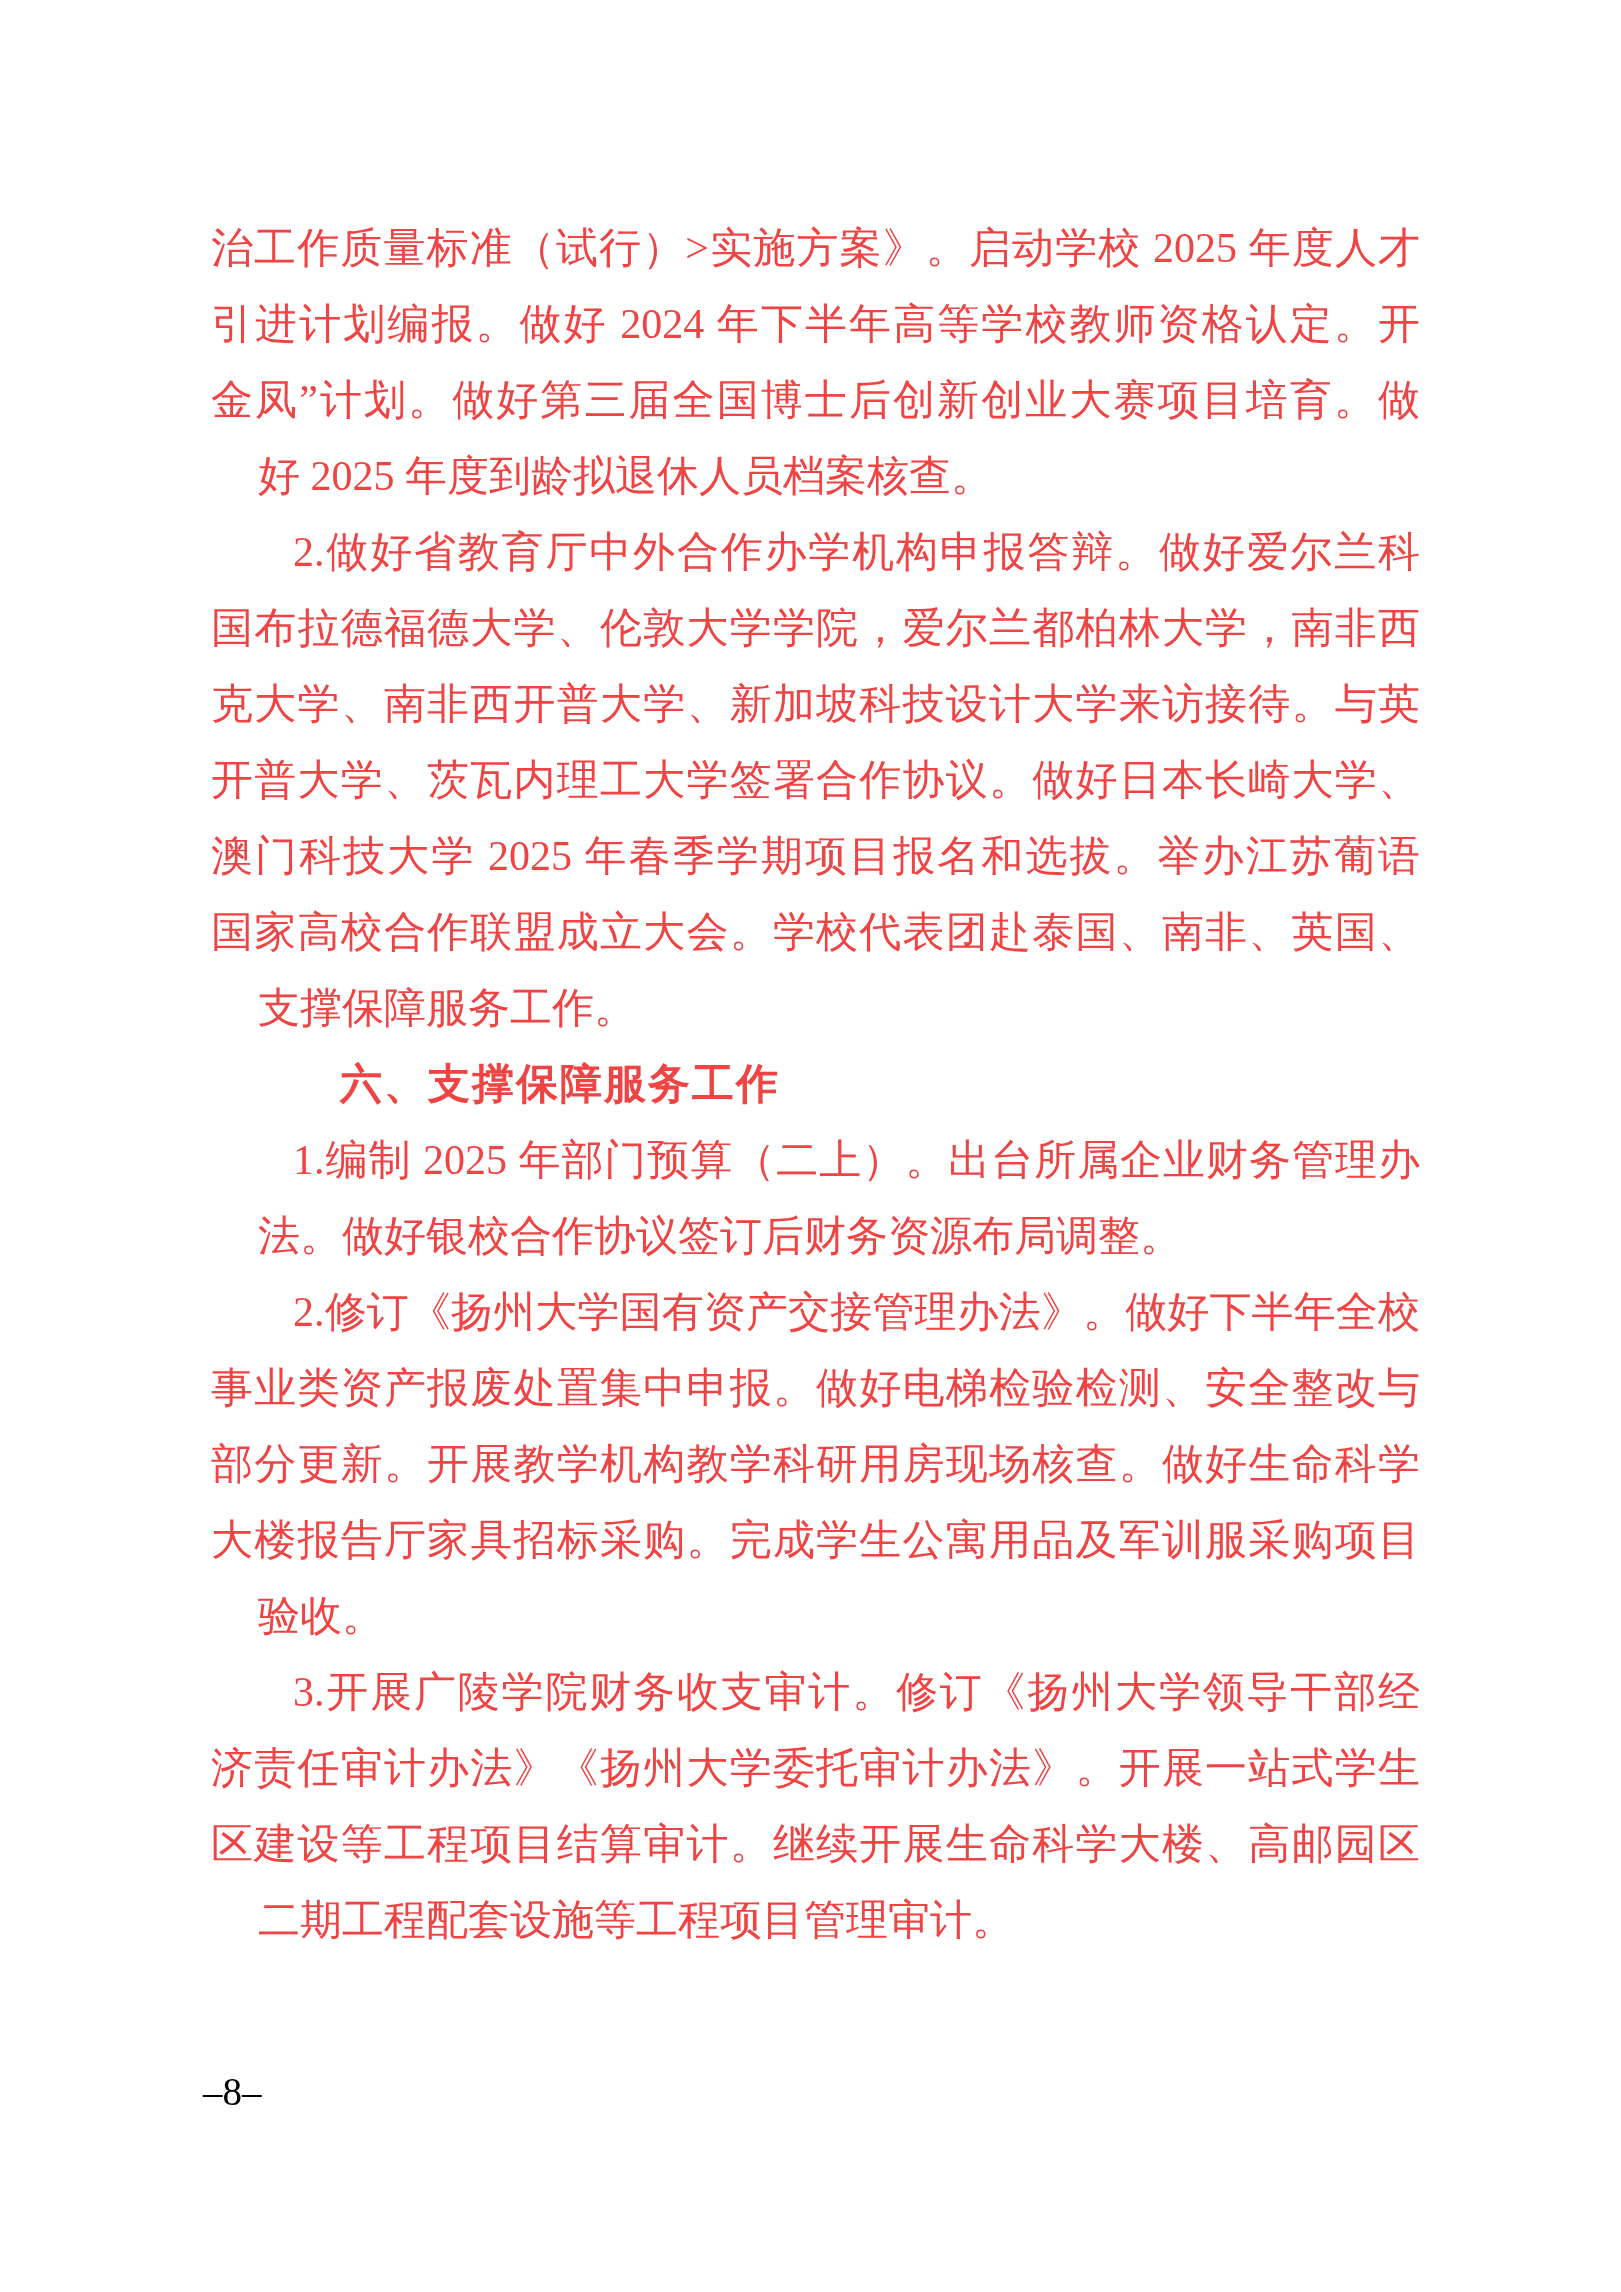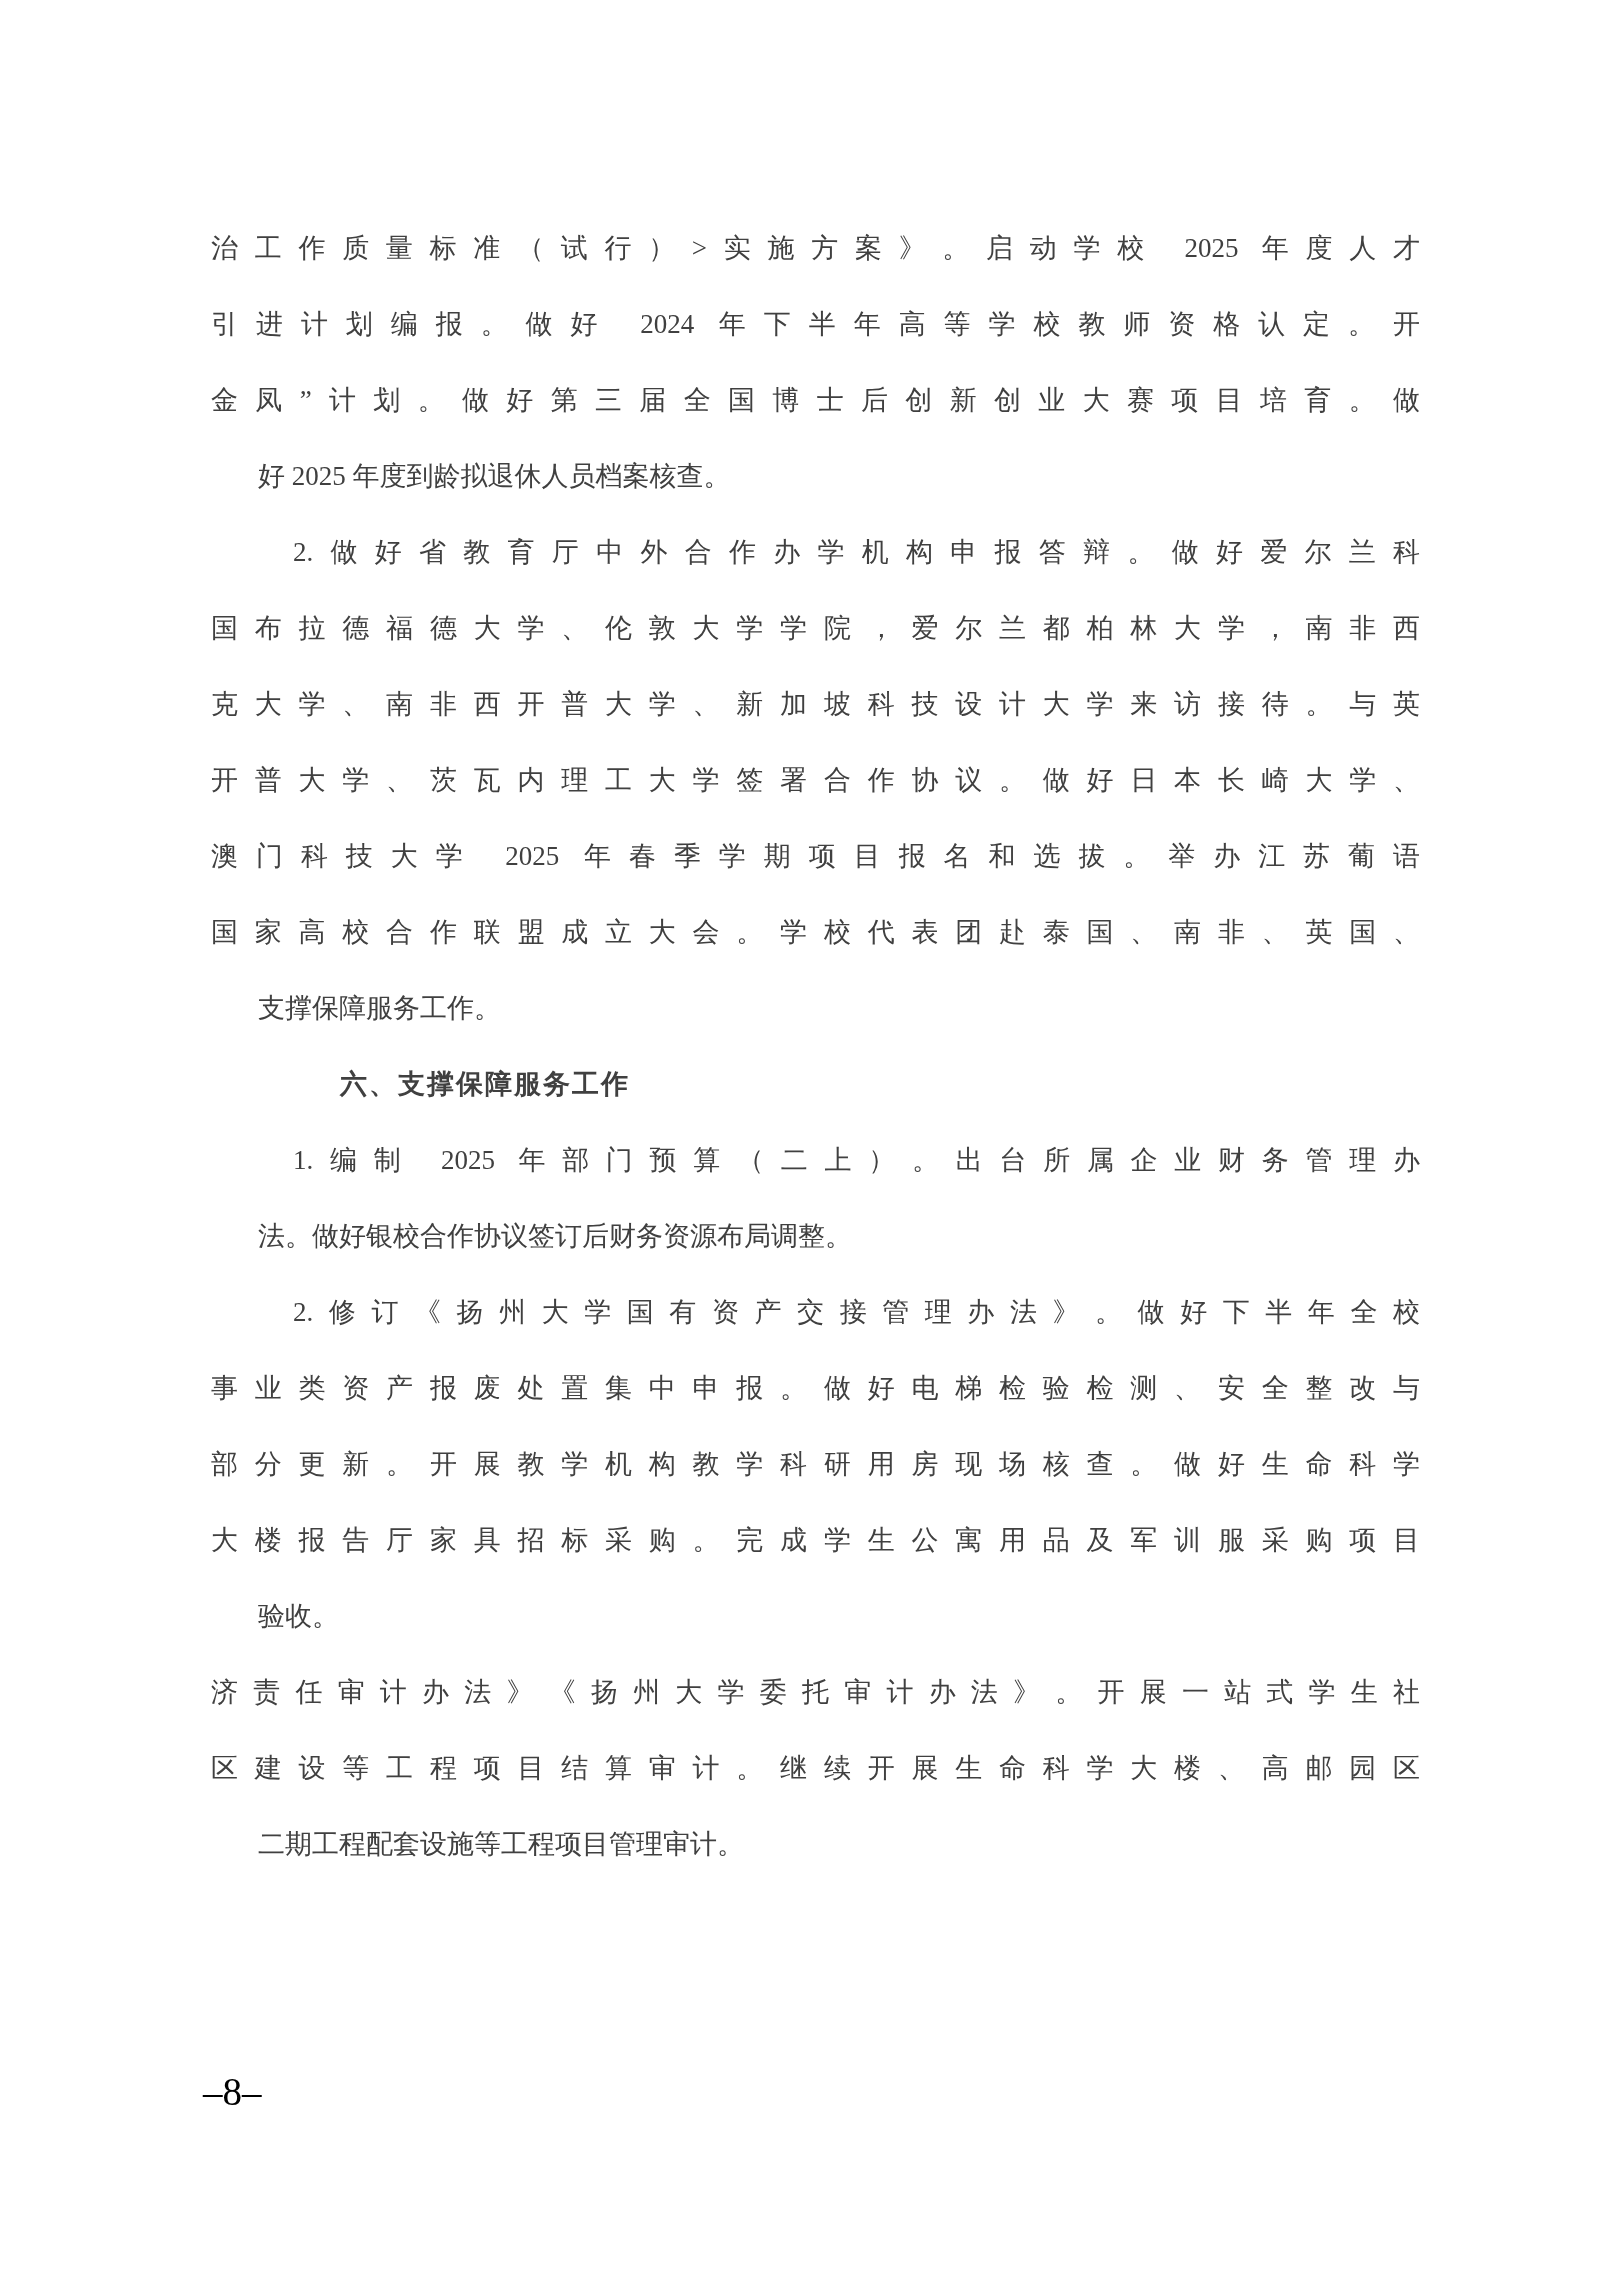--- a/index.html
+++ b/index.html
@@ -14,24 +14,24 @@
     margin: 0 auto;
   }
   .content {
     position: absolute;
     left: 211px;
     top: 210px;
     width: 1209px;
   }
   .line {
     font-family: "Liberation Serif", "DejaVu Serif", serif;
-    font-size: 27px;
+    font-size: 42px;
     line-height: 76px;
     height: 76px;
-    color: #404040;
+    color: #ef4444;
     text-align: justify;
     text-align-last: justify;
     overflow: hidden;
   }
   .line.para-end {
     text-align: right;
     text-align-last: left;
     margin-left: 47px;
   }
   .line.indent {
@@ -69,19 +69,20 @@
     <div class="line">国家高校合作联盟成立大会。学校代表团赴泰国、南非、英国、</div>
     <div class="line para-end">支撑保障服务工作。</div>
     <div class="line indent heading para-end">六、支撑保障服务工作</div>
     <div class="line indent">1.编制 2025 年部门预算（二上）。出台所属企业财务管理办</div>
     <div class="line para-end">法。做好银校合作协议签订后财务资源布局调整。</div>
     <div class="line indent">2.修订《扬州大学国有资产交接管理办法》。做好下半年全校</div>
     <div class="line">事业类资产报废处置集中申报。做好电梯检验检测、安全整改与</div>
     <div class="line">部分更新。开展教学机构教学科研用房现场核查。做好生命科学</div>
     <div class="line">大楼报告厅家具招标采购。完成学生公寓用品及军训服采购项目</div>
     <div class="line para-end">验收。</div>
+    <div class="line indent">3.开展广陵学院财务收支审计。修订《扬州大学领导干部经</div>
     <div class="line">济责任审计办法》《扬州大学委托审计办法》。开展一站式学生社</div>
     <div class="line">区建设等工程项目结算审计。继续开展生命科学大楼、高邮园区</div>
     <div class="line para-end">二期工程配套设施等工程项目管理审计。</div>
   </div>
   <div class="page-number">–8–</div>
 </div>
 
 
 </body></html>

